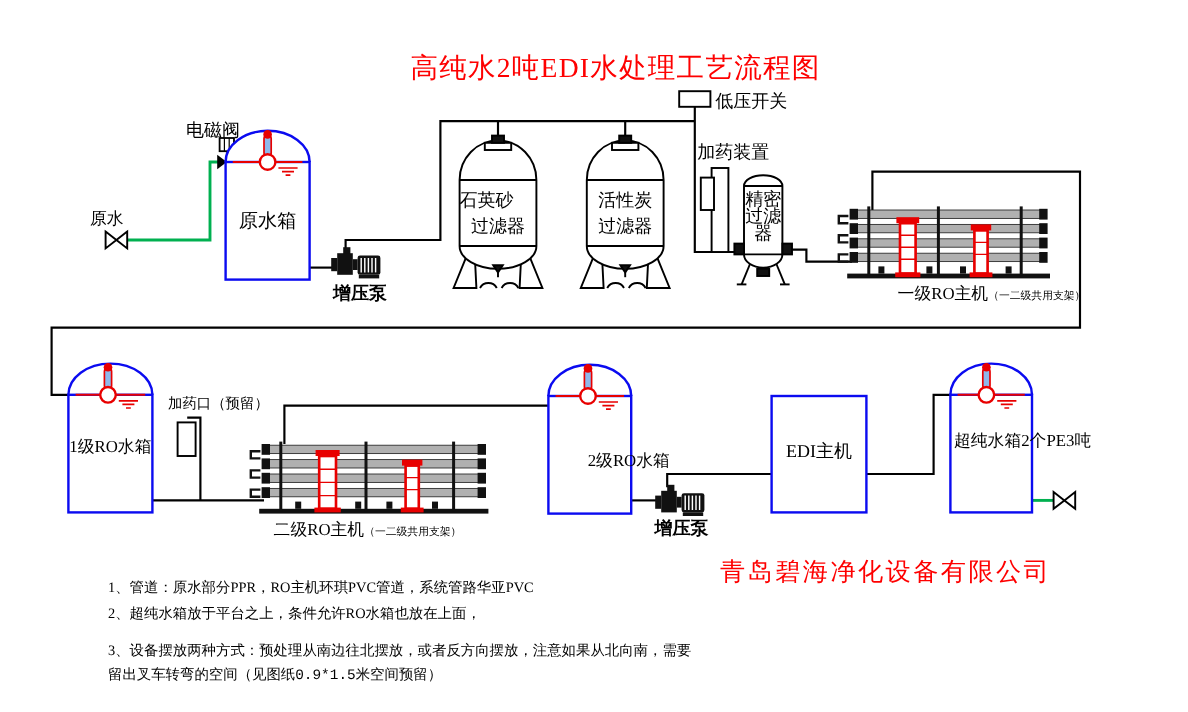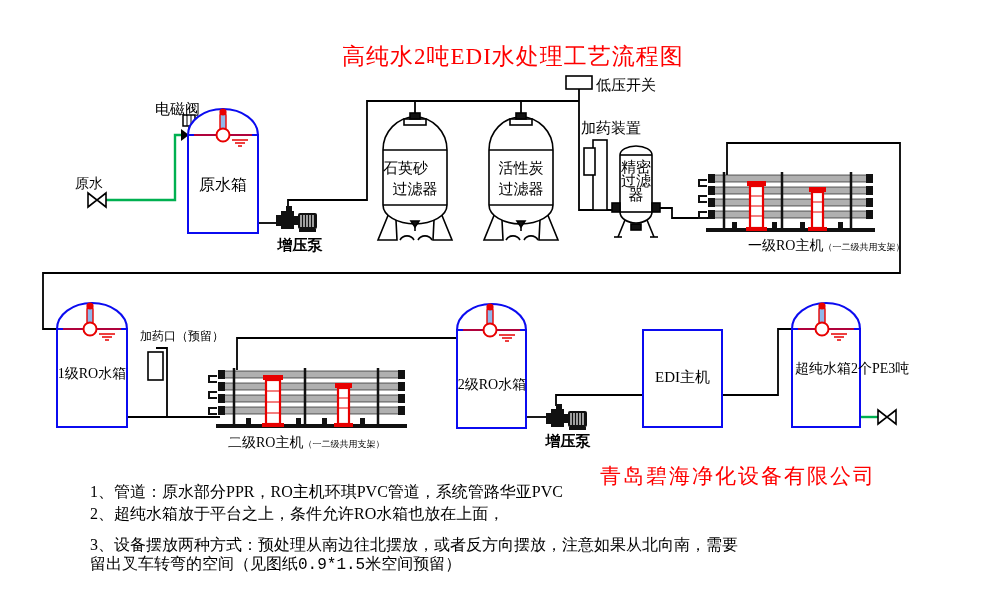--- a/index.html
+++ b/index.html
@@ -6,21 +6,21 @@
   #stage{position:relative;width:990px;height:593px;background:#ffffff;overflow:hidden;
          font-family:"Liberation Serif", serif;}
   #diagram-svg{position:absolute;left:0;top:0;}
   .lbl{position:absolute;white-space:nowrap;color:#000;font-family:"Liberation Serif",serif;
        font-size:14px;line-height:1.1;}
   .red{color:#fe0000;}
   .bold{font-weight:bold;}
   .ctr{text-align:center;}
   .title{font-size:23px;letter-spacing:1px;}
   .company{font-size:21px;letter-spacing:2px;margin-top:10px;}
-  .note-line{font-size:16px;}
+  .note-line{font-size:12px;}
   .small{font-size:15px;}
   .ro-note{font-size:9px;}
   .t16{font-size:16px;}
   .t15{font-size:15px;}
 </style>
 </head>
 <body>
 
 <div id="stage">
 
@@ -299,21 +299,21 @@
 <div class="lbl small ctr" style="left:620px;top:173px;width:32px;">过滤</div>
 <div class="lbl small ctr" style="left:620px;top:187px;width:32px;">器</div>
 
 <div class="lbl" style="left:748px;top:238px;"><span>一级RO主机</span><span class="ro-note">（一二级共用支架）</span></div>
 
 <div class="lbl ctr" style="left:57px;top:366px;width:70px;">1级RO水箱</div>
 <div class="lbl" style="left:140px;top:330px;font-size:12px;">加药口（预留）</div>
 
 <div class="lbl" style="left:228px;top:435px;"><span>二级RO主机</span><span class="ro-note">（一二级共用支架）</span></div>
 
-<div class="lbl ctr" style="left:457px;top:377px;width:70px;">2级RO水箱</div>
+<div class="lbl ctr" style="left:457px;top:377px;width:70px;padding-left:32px;">2级RO水箱</div>
 <div class="lbl t15 bold ctr" style="left:536px;top:433px;width:64px;">增压泵</div>
 <div class="lbl t15 ctr" style="left:643px;top:369px;width:79px;">EDI主机</div>
 <div class="lbl" style="left:795px;top:361px;">超纯水箱2个PE3吨</div>
 
 <div class="lbl red company" style="left:600px;top:455px;">青岛碧海净化设备有限公司</div>
 
 <div class="lbl note-line" style="left:90px;top:483px;">1、管道：原水部分PPR，RO主机环琪PVC管道，系统管路华亚PVC</div>
 <div class="lbl note-line" style="left:90px;top:505px;">2、超纯水箱放于平台之上，条件允许RO水箱也放在上面，</div>
 <div class="lbl note-line" style="left:90px;top:536px;">3、设备摆放两种方式：预处理从南边往北摆放，或者反方向摆放，注意如果从北向南，需要</div>
 <div class="lbl note-line" style="left:90px;top:557px;font-family:Liberation Mono, monospace;">留出叉车转弯的空间（见图纸0.9*1.5米空间预留）</div>

